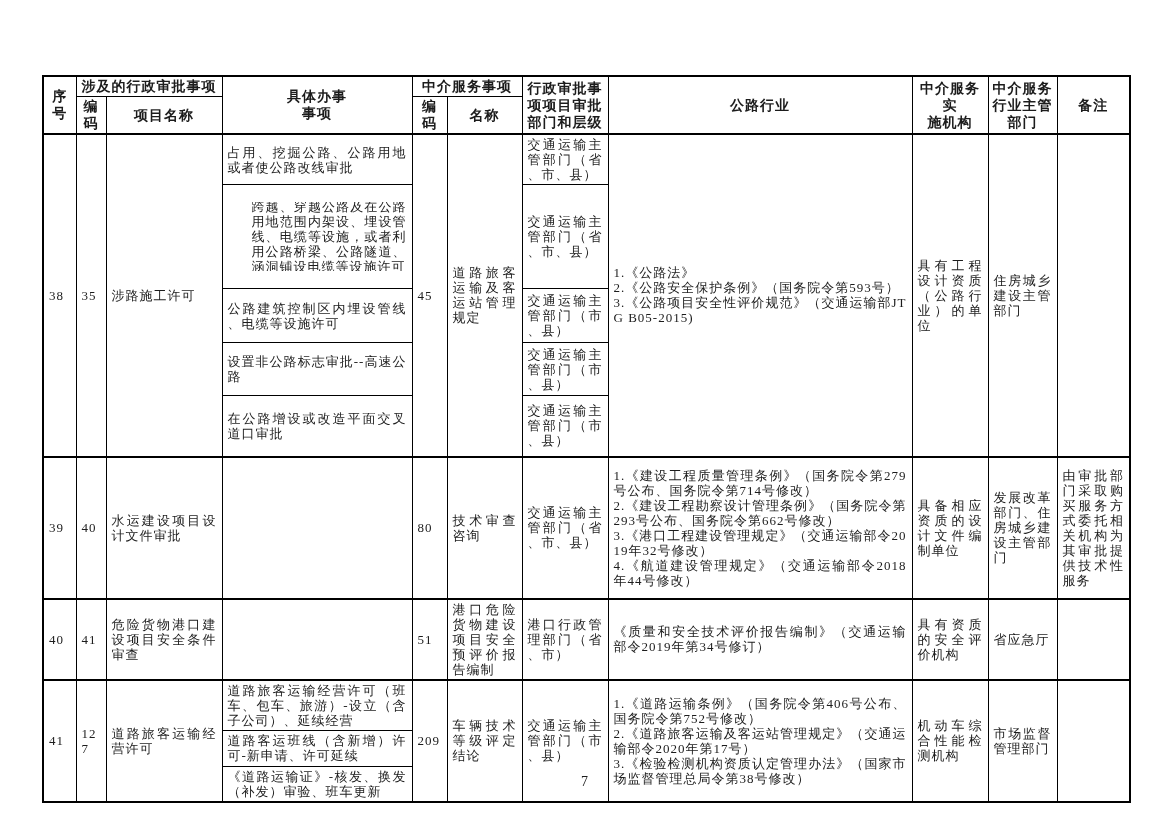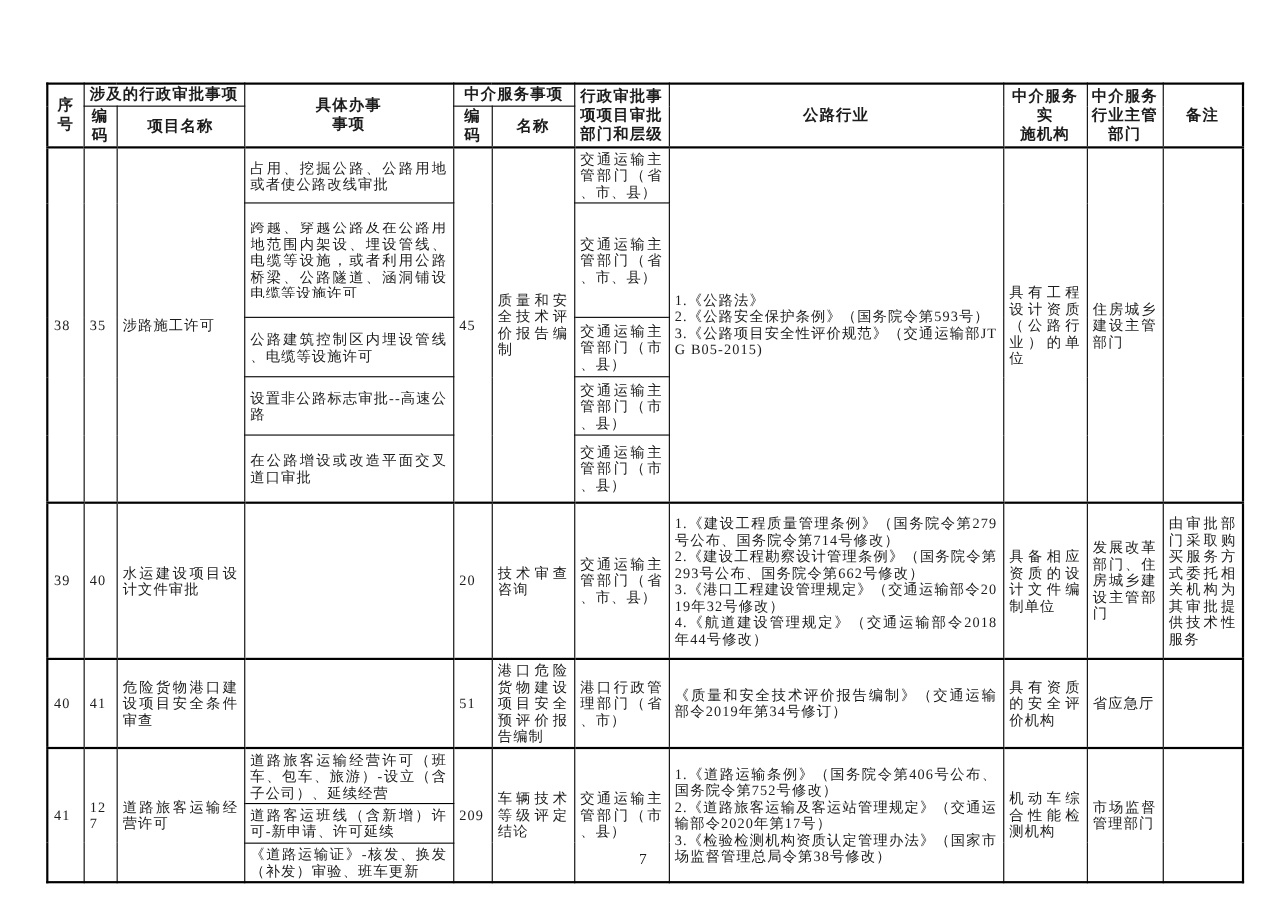--- a/index.html
+++ b/index.html
@@ -58,20 +58,21 @@
   tr.h36b { height: 36px; }
   tr.h35 { height: 35px; }
   td.clipcell { padding: 0 5px; }
   .clip {
     height: 69px;
     overflow: hidden;
     display: flex;
     flex-direction: column;
     justify-content: center;
     text-align: justify;
+    margin-left: 24px;
   }
   .page-number {
     position: absolute;
     left: 0;
     top: 774px;
     width: 100%;
     text-align: center;
     font-size: 14px;
     letter-spacing: 0;
   }
@@ -126,21 +127,21 @@
     </thead>
 
     <tbody>
 
       <tr class="h49 major">
         <td rowspan="5" class="c">38</td>
         <td rowspan="5" class="c">35</td>
         <td rowspan="5" class="j">涉路施工许可</td>
         <td class="j">占用、挖掘公路、公路用地或者使公路改线审批</td>
         <td rowspan="5" class="c">45</td>
-        <td rowspan="5" class="j">质量和安全技术评价报告编制</td>
+        <td rowspan="5" class="j">道路旅客运输及客运站管理规定</td>
         <td class="j">交通运输主管部门（省、市、县）</td>
         <td rowspan="5" class="j">1.《公路法》
 2.《公路安全保护条例》（国务院令第593号）
 3.《公路项目安全性评价规范》（交通运输部JTG B05-2015)</td>
         <td rowspan="5" class="j">具有工程设计资质（公路行业）的单位</td>
         <td rowspan="5" class="j">住房城乡建设主管部门</td>
         <td rowspan="5" class="j"></td>
       </tr>
       <tr class="h73">
         <td class="clipcell">
@@ -159,21 +160,21 @@
       <tr class="h61">
         <td class="j">在公路增设或改造平面交叉道口审批</td>
         <td class="j">交通运输主管部门（市、县）</td>
       </tr>
 
       <tr class="h142 major">
         <td class="c">39</td>
         <td class="c">40</td>
         <td class="j">水运建设项目设计文件审批</td>
         <td class="j"></td>
-        <td class="c">20</td>
+        <td class="c">80</td>
         <td class="j">技术审查咨询</td>
         <td class="j">交通运输主管部门（省、市、县）</td>
         <td class="j">1.《建设工程质量管理条例》（国务院令第279号公布、国务院令第714号修改）
 2.《建设工程勘察设计管理条例》（国务院令第293号公布、国务院令第662号修改）
 3.《港口工程建设管理规定》（交通运输部令2019年32号修改）
 4.《航道建设管理规定》（交通运输部令2018年44号修改）</td>
         <td class="j">具备相应资质的设计文件编制单位</td>
         <td class="j">发展改革部门、住房城乡建设主管部门</td>
         <td class="j">由审批部门采取购买服务方式委托相关机构为其审批提供技术性服务</td>
       </tr>

